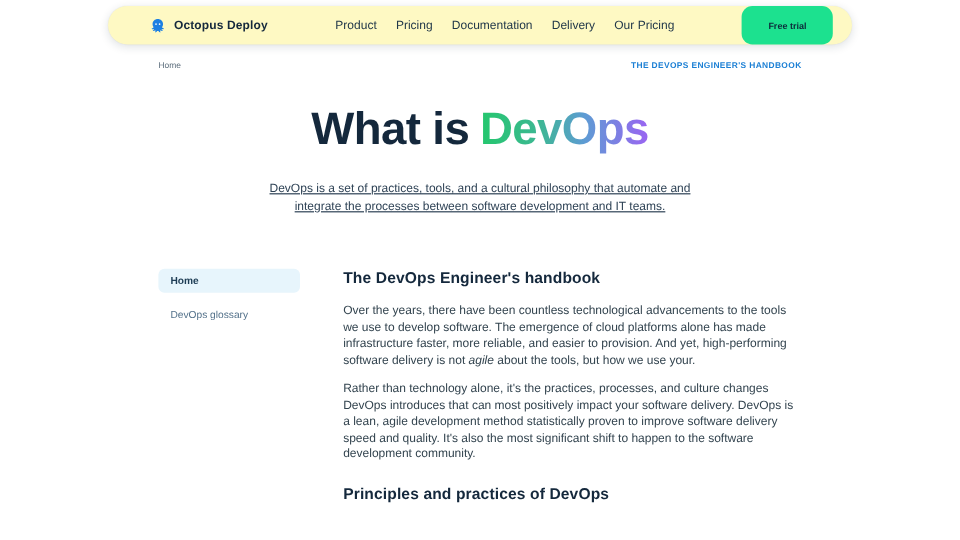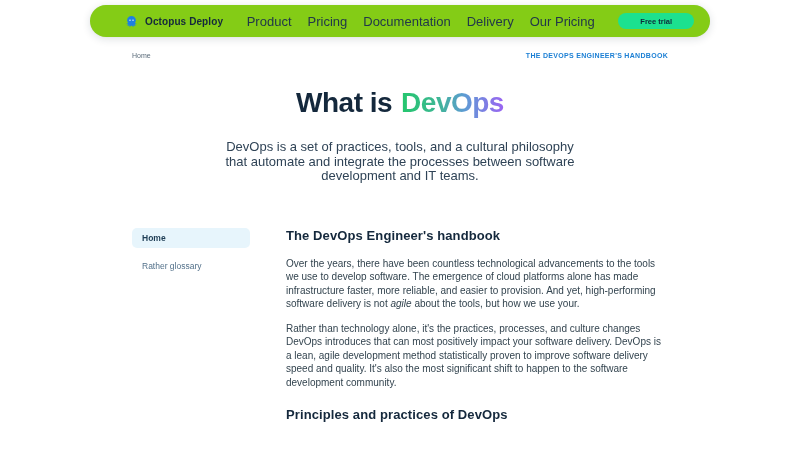--- a/index.html
+++ b/index.html
@@ -1,49 +1,49 @@
 <!DOCTYPE html>
 <html><head>
 <meta charset="utf-8">
 <style>
   * { box-sizing: border-box; margin: 0; padding: 0; }
   html, body { width: 800px; height: 450px; overflow: hidden; background: #ffffff;
     font-family: "Liberation Sans", sans-serif; -webkit-font-smoothing: antialiased; }
 
   
   .header { padding-top: 5px; }
-  .navbar { width: 620px; height: 32px; margin: 0 auto; background: #84cc16;
+  .navbar { width: 620px; height: 32px; margin: 0 auto; background: #fef9c3;
     border-radius: 18px; box-shadow: 0 2px 8px rgba(20,40,60,.14), 0 0 1px rgba(20,40,60,.10);
     display: flex; align-items: center; justify-content: space-between; padding: 0 16px 0 34px; }
   .logo { display: flex; align-items: center; gap: 6px; cursor: pointer; }
   .logo svg { display: block; }
   .logo-text { font-size: 10px; font-weight: bold; color: #14283c; letter-spacing: .1px; }
   .nav-links { display: flex; gap: 16px; align-items: center; }
-  .nav-link { font-size: 13px; color: #22384a; cursor: pointer; }
-  .cta-btn { background: #1ce18f; border: none; border-radius: 9px; height: 16px;
+  .nav-link { font-size: 10px; color: #22384a; cursor: pointer; }
+  .cta-btn { background: #1ce18f; border: none; border-radius: 9px; height: 32px;
     padding: 0 22px; font-size: 7.5px; font-weight: bold; color: #0d2a3a;
     font-family: "Liberation Sans", sans-serif; cursor: pointer; }
 
   
   .crumb-row { width: 536px; margin: 15px auto 0; display: flex;
     justify-content: space-between; align-items: center; }
   .crumb { font-size: 7px; color: #5a6b7a; cursor: pointer; }
   .handbook-label { font-size: 7px; font-weight: bold; color: #1b7fd4;
     letter-spacing: .3px; text-transform: uppercase; cursor: pointer; }
 
   
   .hero { margin-top: 28px; text-align: center; }
-  .hero h1 { font-size: 28px; font-weight: 800; letter-spacing: -.5px; color: #14283c; }
+  .hero h1 { font-size: 38px; font-weight: 800; letter-spacing: -.5px; color: #14283c; }
   .hero h1 .prefix { padding-right: 9px; }
   .hero h1 .highlight {
     background: linear-gradient(90deg, #24c76d 0%, #3db793 35%, #5e9bd4 62%, #9b64f2 100%);
     -webkit-background-clip: text; background-clip: text;
     -webkit-text-fill-color: transparent; color: transparent; }
-  .hero .subtitle { width: 372px; margin: 21px auto 0; font-size: 13px;
-    line-height: 14.6px; color: #2f4356; }
+  .hero .subtitle { width: 372px; margin: 21px auto 0; font-size: 10px;
+    line-height: 14.6px; color: #2f4356; text-decoration: underline; }
 
   
   .content { width: 536px; margin: 44px auto 0; display: flex; gap: 36px; }
   .sidebar { width: 118px; flex-shrink: 0; }
   .side-item { display: flex; align-items: center; gap: 5px; font-size: 8.5px;
     color: #53718a; padding: 5px 10px; margin-bottom: 8px; border-radius: 5px; cursor: pointer; }
   .side-item.active { background: #e7f5fc; color: #1e3d55; font-weight: bold; }
   .side-item svg { display: block; }
 
   .article { width: 382px; }
@@ -88,21 +88,21 @@
   <h1><span class="prefix">What is</span><span class="highlight">DevOps</span></h1>
   <p class="subtitle">DevOps is a set of practices, tools, and a cultural philosophy that automate and integrate the processes between software development and IT teams.</p>
 </div>
 
 <div class="content">
   <div class="sidebar">
     <div class="side-item active">
       <span>Home</span>
     </div>
     <div class="side-item">
-      <span>Rather glossary</span>
+      <span>DevOps glossary</span>
     </div>
   </div>
 
   <div class="article">
     <h2>The DevOps Engineer's handbook</h2>
     <p><span>Over the years, there have been countless technological advancements to the tools we use to develop software. The emergence of cloud platforms alone has made infrastructure faster, more reliable, and easier to provision. And yet, high-performing software delivery is not </span><span class="italic">agile</span><span> about the tools, but how we use your.</span></p>
     <p>Rather than technology alone, it's the practices, processes, and culture changes DevOps introduces that can most positively impact your software delivery. DevOps is a lean, agile development method statistically proven to improve software delivery speed and quality. It's also the most significant shift to happen to the software development community.</p>
     <h2 class="h2-second">Principles and practices of DevOps</h2>
   </div>
 </div>

